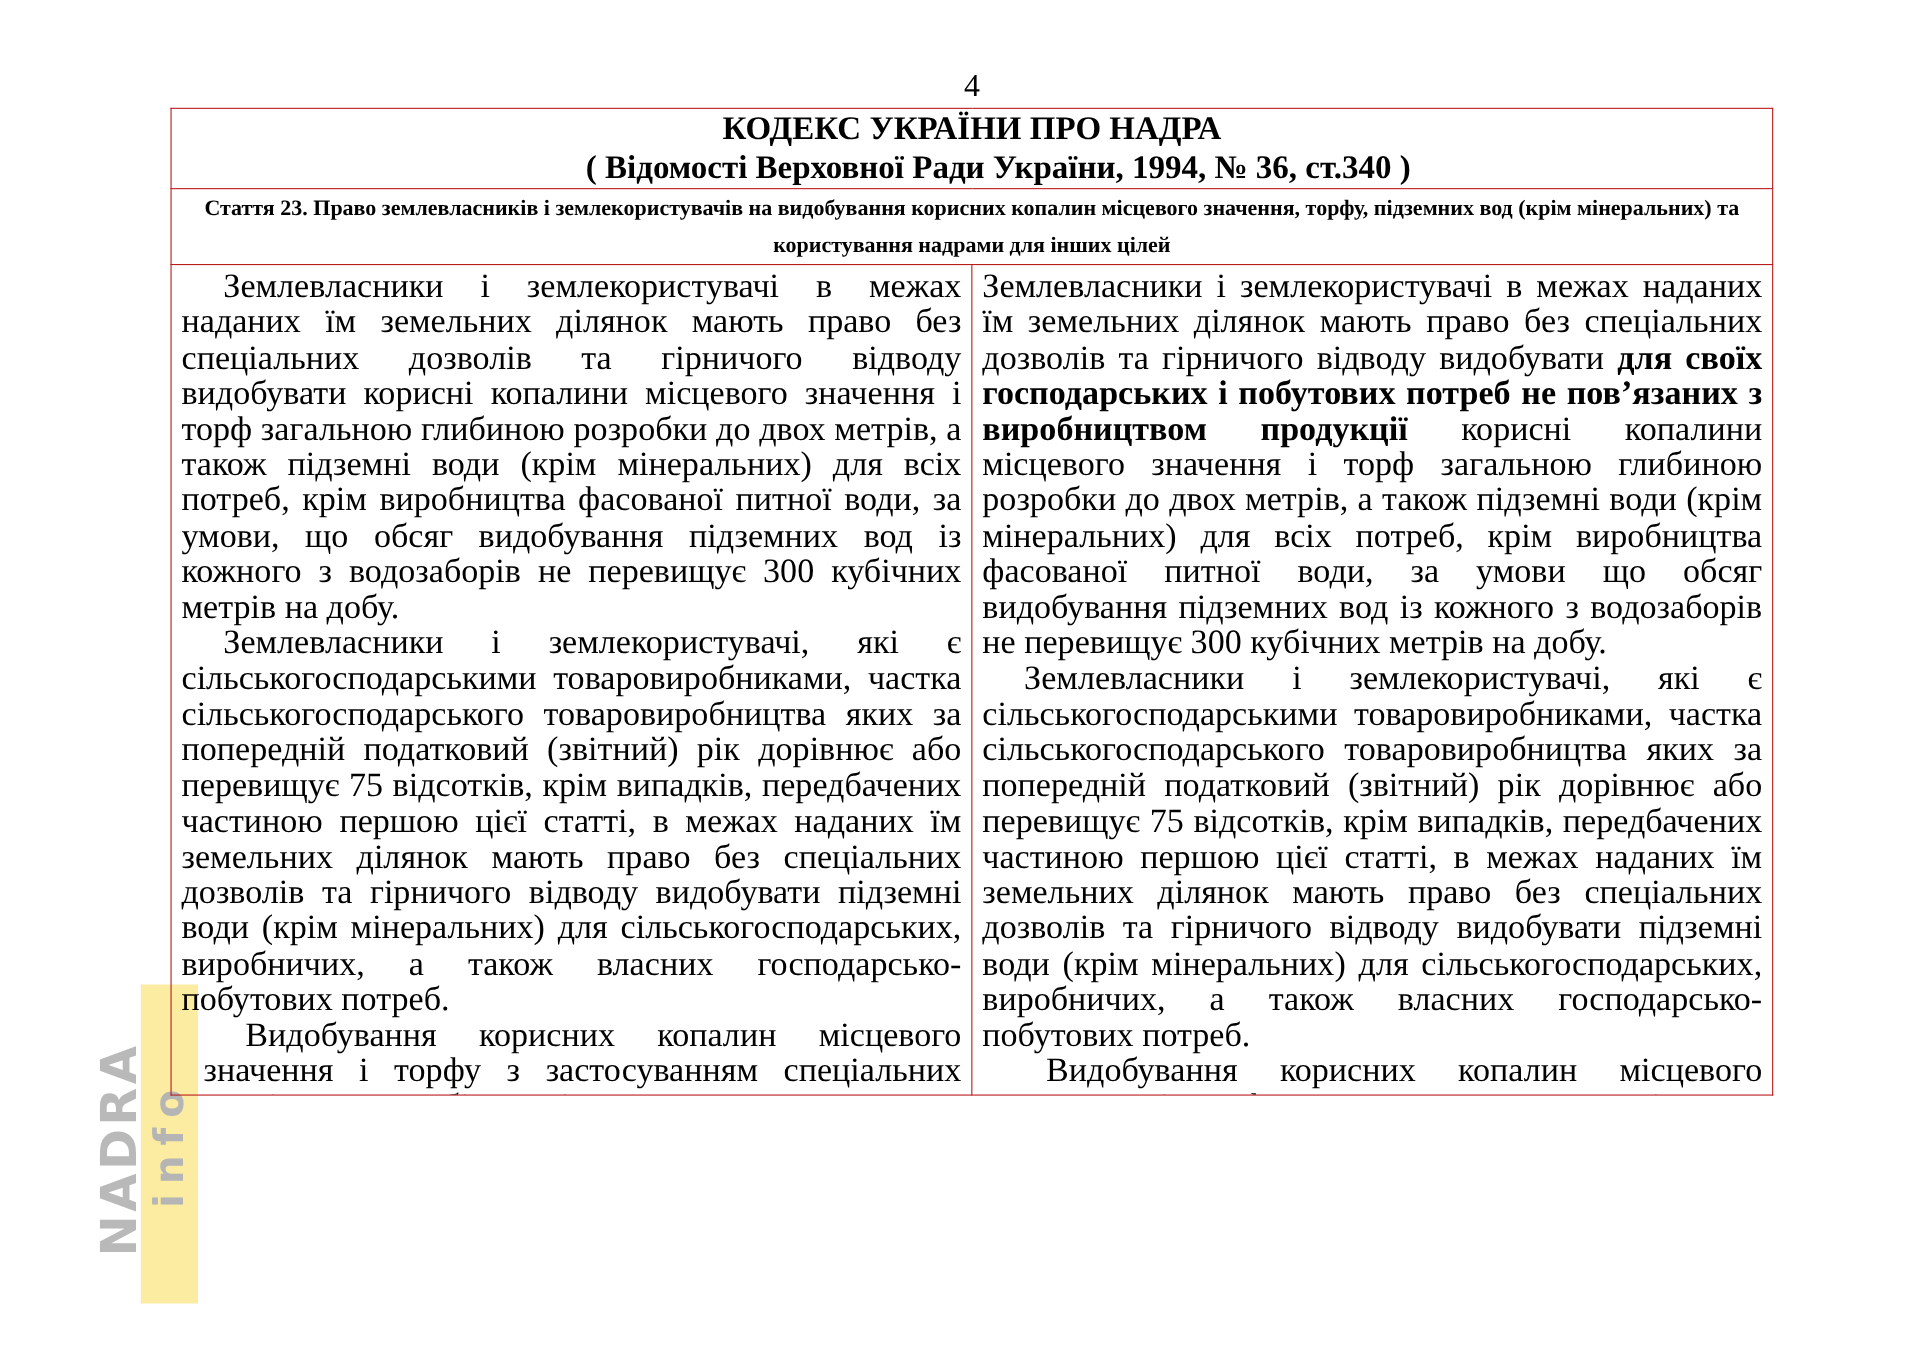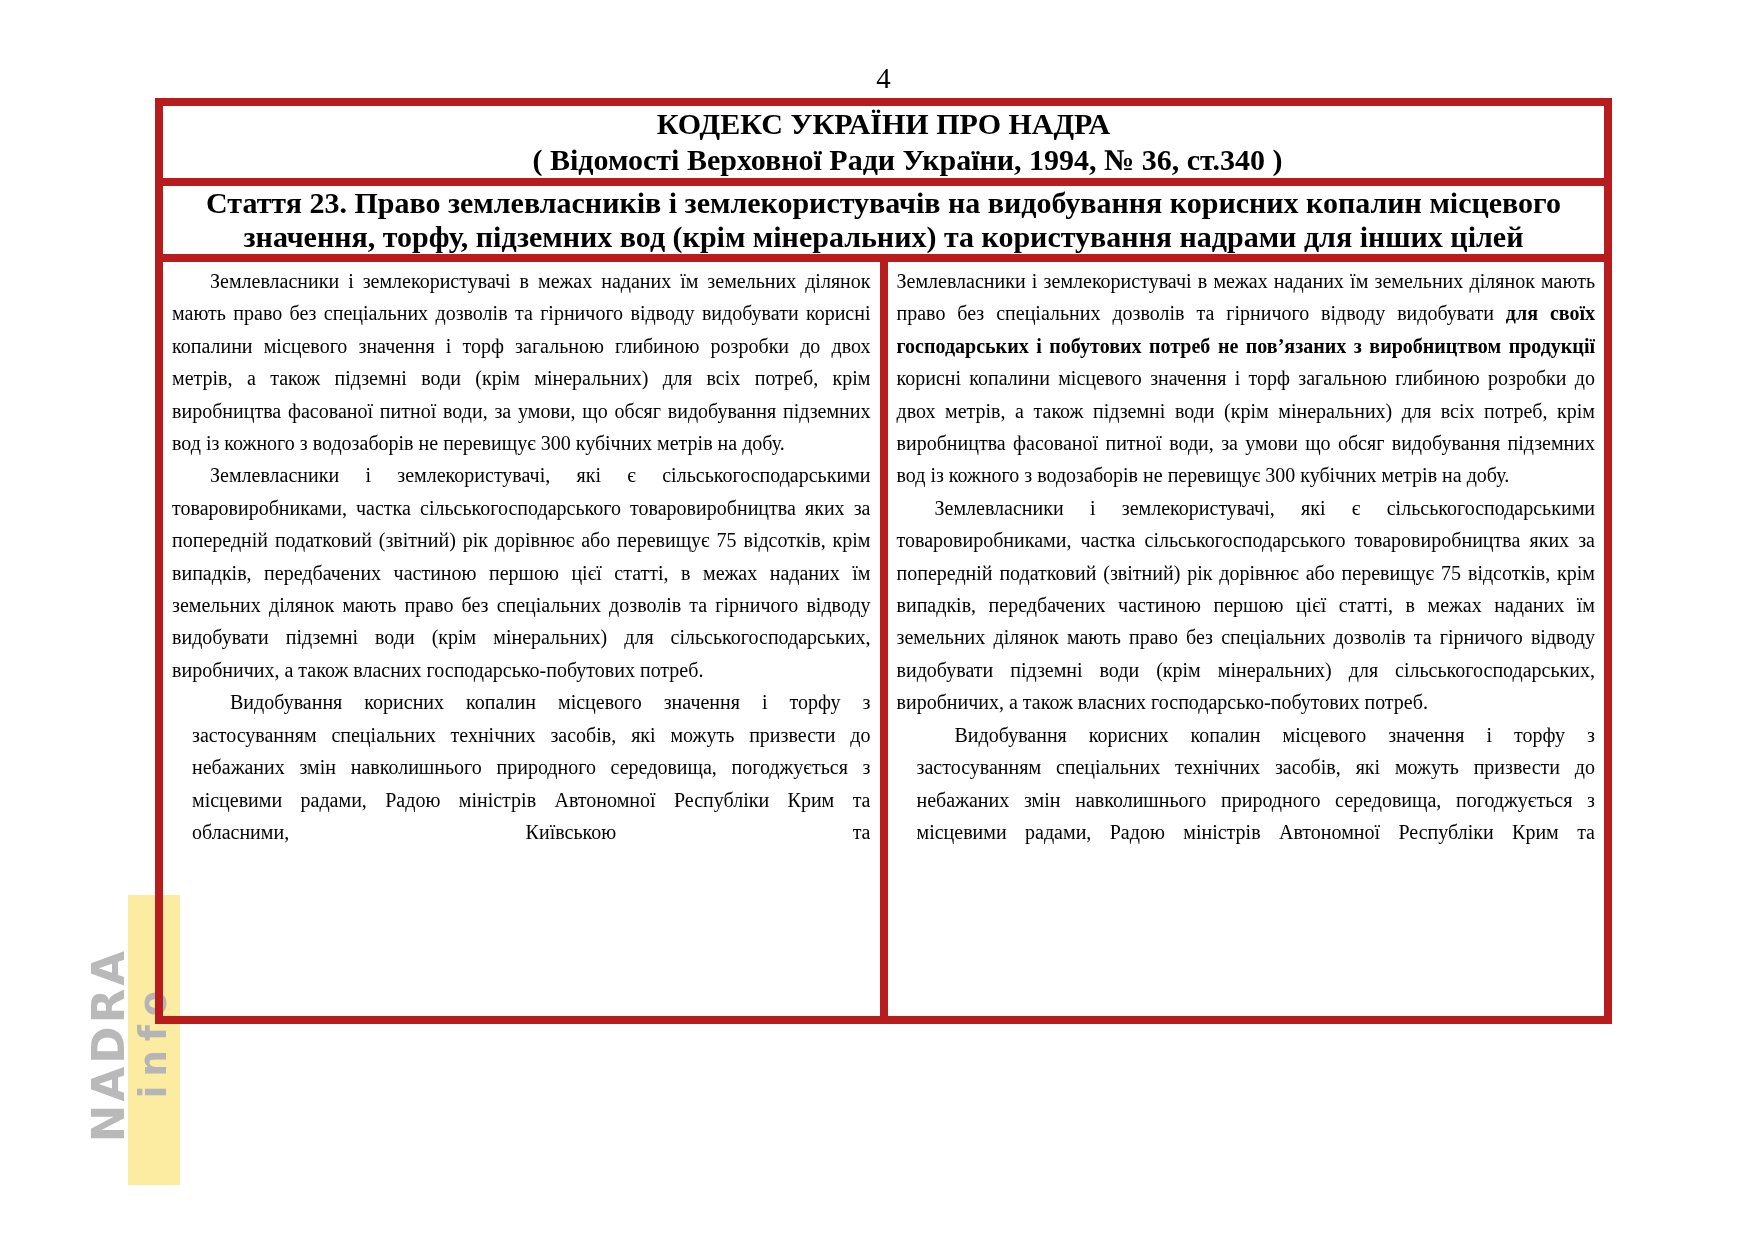--- a/index.html
+++ b/index.html
@@ -26,52 +26,52 @@
   table.doc-table {
     position: absolute;
     left: 155px; top: 98px;
     width: 1457px;
     border-collapse: collapse;
     table-layout: fixed;
     background: transparent;
     z-index: 2;
   }
   table.doc-table td {
-    border: 8px solid #b91c1c;
+    border: 1px solid #b91c1c;
     background: transparent;
     padding: 0;
   }
 
   td.header-cell {
     text-align: center;
     font-weight: bold;
     font-size: 30px;
     line-height: 36px;
     padding: 3px 10px 4px 10px;
   }
   .doc-title { white-space: nowrap; }
   .doc-subtitle { white-space: nowrap; padding-left: 48px; }
 
   td.article-cell {
     text-align: center;
     font-weight: bold;
-    font-size: 30px;
+    font-size: 20px;
     line-height: 34px;
     padding: 2px 40px 3px 40px;
   }
 
   td.text-cell {
     vertical-align: top;
     padding: 0;
   }
   .cell-inner {
     height: 754px;
     overflow: hidden;
     padding: 3px 9px 0 9px;
-    font-size: 20px;
+    font-size: 31px;
     line-height: 32.4px;
     text-align: justify;
   }
   .body-p { margin: 0; text-indent: 38px; }
   .body-p.no-indent { text-indent: 0; }
   .body-p.continued { text-align-last: justify; margin-left: 20px; }
   .bold-ins { font-weight: bold; }
 
   
   .wm-nadra {

